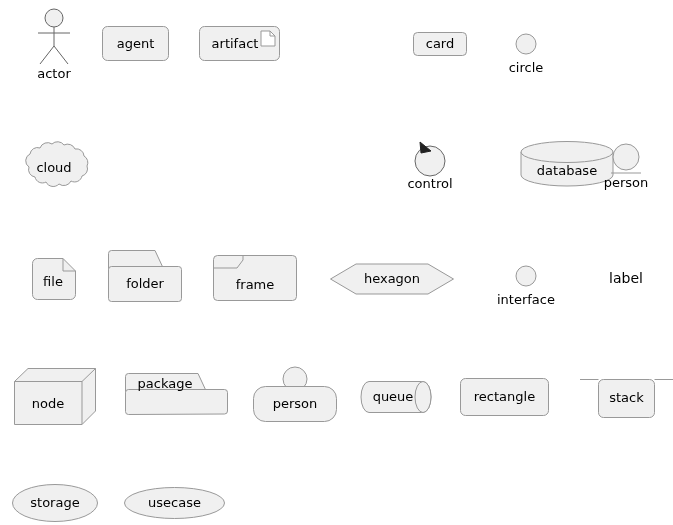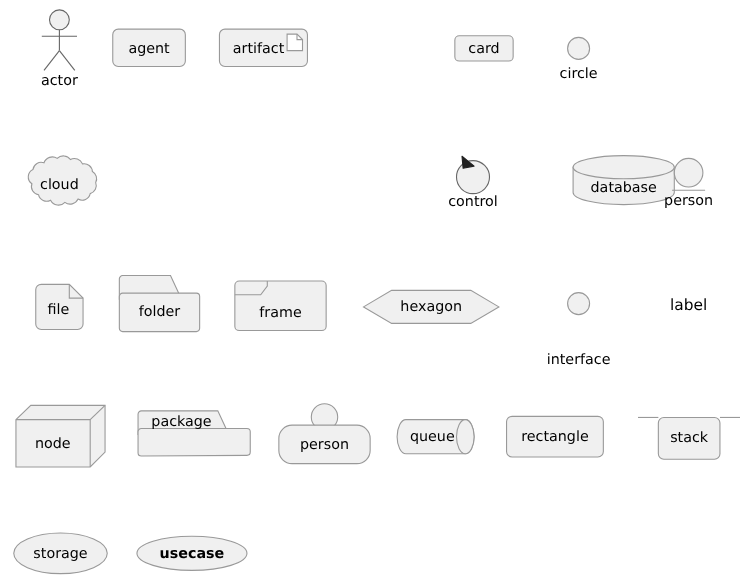--- a/index.html
+++ b/index.html
@@ -174,21 +174,21 @@
     <svg width="124" height="32" viewBox="0 0 124 32">
       <path d="M0.5 16 L26 1 L98 1 L123.5 16 L98 31 L26 31 Z" fill="#f0f0f0" stroke="#999" stroke-width="1"></path>
       <text class="svg-text" x="62" y="16.5">hexagon</text>
     </svg>
   </div>
 
   <div class="shape-cell" style="left:493px; top:263px; width:66px; height:48px;">
     <svg width="66" height="26" viewBox="0 0 66 26">
       <circle cx="33" cy="13" r="10" fill="#f0f0f0" stroke="#999" stroke-width="1"></circle>
     </svg>
-    <div class="shape-label-below" style="top:29px;margin-top:28px;">interface</div>
+    <div class="shape-label-below" style="top:29px;">interface</div>
   </div>
 
   <div class="shape-cell" style="left:600px; top:270px; width:52px; height:20px;">
     <div class="plain-label" style="left:0; top:0; width:52px; text-align:center;">label</div>
   </div>
 
   <div class="shape-cell" style="left:14px; top:368px;">
     <svg width="82" height="57" viewBox="0 0 82 57">
       <path d="M0.5 13.5 L14 0.5 L81.5 0.5 L81.5 43 L68 56.5 L0.5 56.5 Z" fill="#f0f0f0" stroke="#999" stroke-width="1"></path>
       <path d="M0.5 13.5 L68 13.5 L68 56.5" fill="none" stroke="#999" stroke-width="1"></path>
@@ -237,20 +237,20 @@
     </svg>
   </div>
 
   <div class="shape-cell" style="left:12px; top:484px;">
     <svg width="86" height="38" viewBox="0 0 86 38">
       <ellipse cx="43" cy="19" rx="42.5" ry="18.5" fill="#f0f0f0" stroke="#999" stroke-width="1"></ellipse>
       <text class="svg-text" x="43" y="19.5">storage</text>
     </svg>
   </div>
 
-  <div class="shape-cell" style="left:124px; top:487px;font-weight:bold;">
+  <div class="shape-cell" style="left:124px; top:487px;">
     <svg width="101" height="32" viewBox="0 0 101 32">
       <ellipse cx="50.5" cy="16" rx="50" ry="15.5" fill="#f0f0f0" stroke="#999" stroke-width="1"></ellipse>
       <text class="svg-text" x="50.5" y="16.5">usecase</text>
     </svg>
   </div>
 
 </div>
 
 </body></html>

